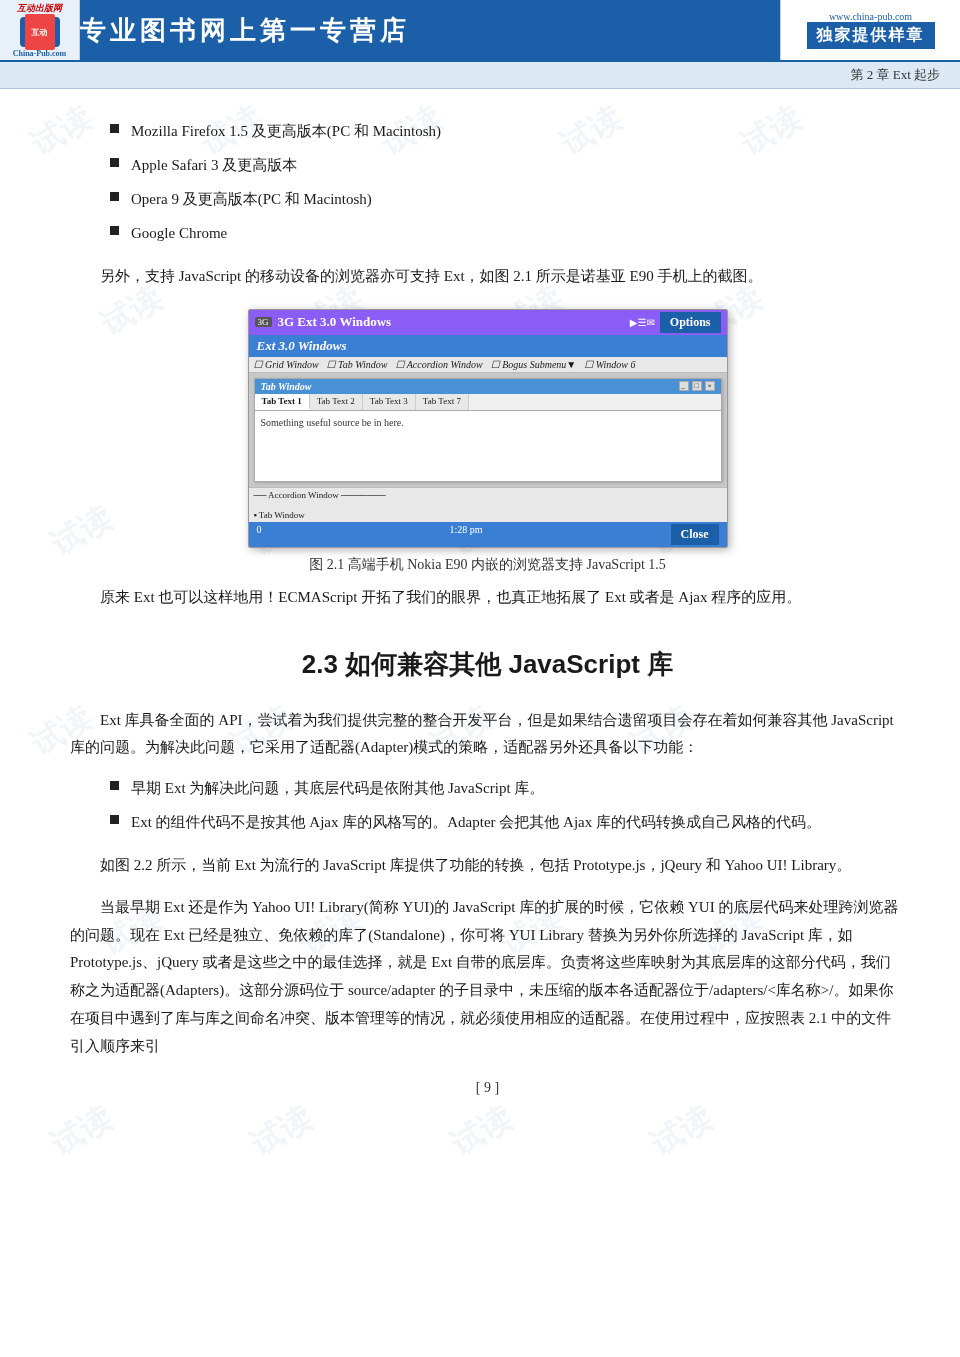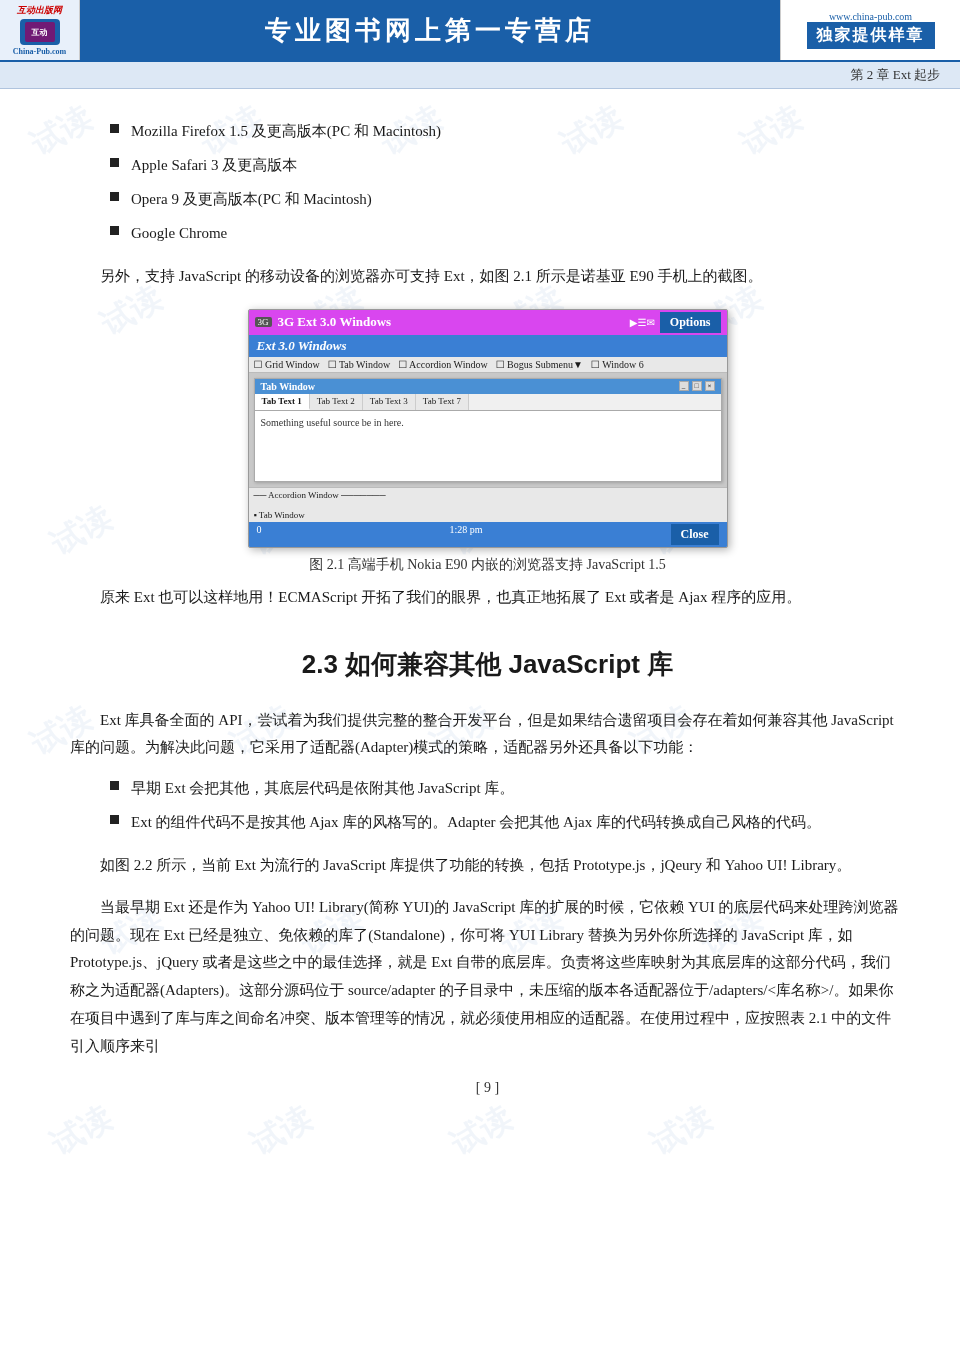--- a/index.html
+++ b/index.html
@@ -41,39 +41,39 @@
       height: 30px;
       background: #1a5fa8;
       border-radius: 4px;
       display: flex;
       align-items: center;
       justify-content: center;
       margin: 2px 0;
     }
     .logo-icon-inner {
       width: 30px;
-      height: 20px;
-      background: #701a75;
+      height: 36px;
+      background: #ef4444;
       border-radius: 2px;
       display: flex;
       align-items: center;
       justify-content: center;
       text-align: center;
     }
     .logo-bottom {
       font-size: 8px;
       color: #1a5fa8;
       font-weight: bold;
     }
     .header-title {
       flex: 1;
       background: #1a5fa8;
       display: flex;
       align-items: center;
-      justify-content: center;
+      justify-content: flex-start;
     }
     .header-title-text {
       color: #fff;
       font-size: 26px;
       font-weight: bold;
       font-family: "Microsoft YaHei", sans-serif;
       letter-spacing: 4px;
     }
     .header-right {
       width: 180px;
@@ -169,21 +169,21 @@
     
     .phone-screenshot {
       width: 480px;
       border: 1px solid #999;
       background: #c8c8c8;
       border-radius: 2px;
       overflow: hidden;
       box-shadow: 2px 2px 8px rgba(0,0,0,0.3);
     }
     .phone-statusbar {
-      background: #d946ef;
+      background: #8b5cf6;
       color: #fff;
       font-size: 10px;
       padding: 2px 6px;
       display: flex;
       justify-content: space-between;
       align-items: center;
     }
     .phone-statusbar-left {
       display: flex;
       align-items: center;
@@ -210,35 +210,37 @@
       font-size: 10px;
       padding: 2px 5px;
       display: flex;
       gap: 8px;
       border-bottom: 1px solid #bbb;
     }
     .phone-menubar span {
       display: flex;
       align-items: center;
       gap: 2px;
+      font-style: italic;
     }
     .phone-window {
       background: #fff;
       margin: 5px;
       border: 1px solid #aaa;
       box-shadow: 1px 1px 3px rgba(0,0,0,0.2);
     }
     .phone-window-title {
       background: #4a90d4;
       color: #fff;
       font-size: 10px;
       font-weight: bold;
       padding: 2px 6px;
       display: flex;
       justify-content: space-between;
+      font-style: italic;
     }
     .phone-window-title-btns {
       display: flex;
       gap: 3px;
     }
     .phone-window-title-btn {
       width: 10px;
       height: 10px;
       background: #ddd;
       border: 1px solid #aaa;
@@ -482,21 +484,21 @@
   </div>
 
   <p class="paragraph content-relative">
     Ext 库具备全面的 API，尝试着为我们提供完整的整合开发平台，但是如果结合遗留项目会存在着如何兼容其他 JavaScript 库的问题。为解决此问题，它采用了适配器(Adapter)模式的策略，适配器另外还具备以下功能：
   </p>
 
   <div class="content-relative">
     <ul class="bullet-list">
       <li>
         <span class="bullet-square"></span>
-        <span>早期 Ext 会把其他，其底层代码是依附其他 JavaScript 库。</span>
+        <span>早期 Ext 为解决此问题，其底层代码是依附其他 JavaScript 库。</span>
       </li>
       <li>
         <span class="bullet-square"></span>
         <span>Ext 的组件代码不是按其他 Ajax 库的风格写的。Adapter 会把其他 Ajax 库的代码转换成自己风格的代码。</span>
       </li>
     </ul>
   </div>
 
   <p class="paragraph content-relative">
     如图 2.2 所示，当前 Ext 为流行的 JavaScript 库提供了功能的转换，包括 Prototype.js，jQeury 和 Yahoo UI! Library。

